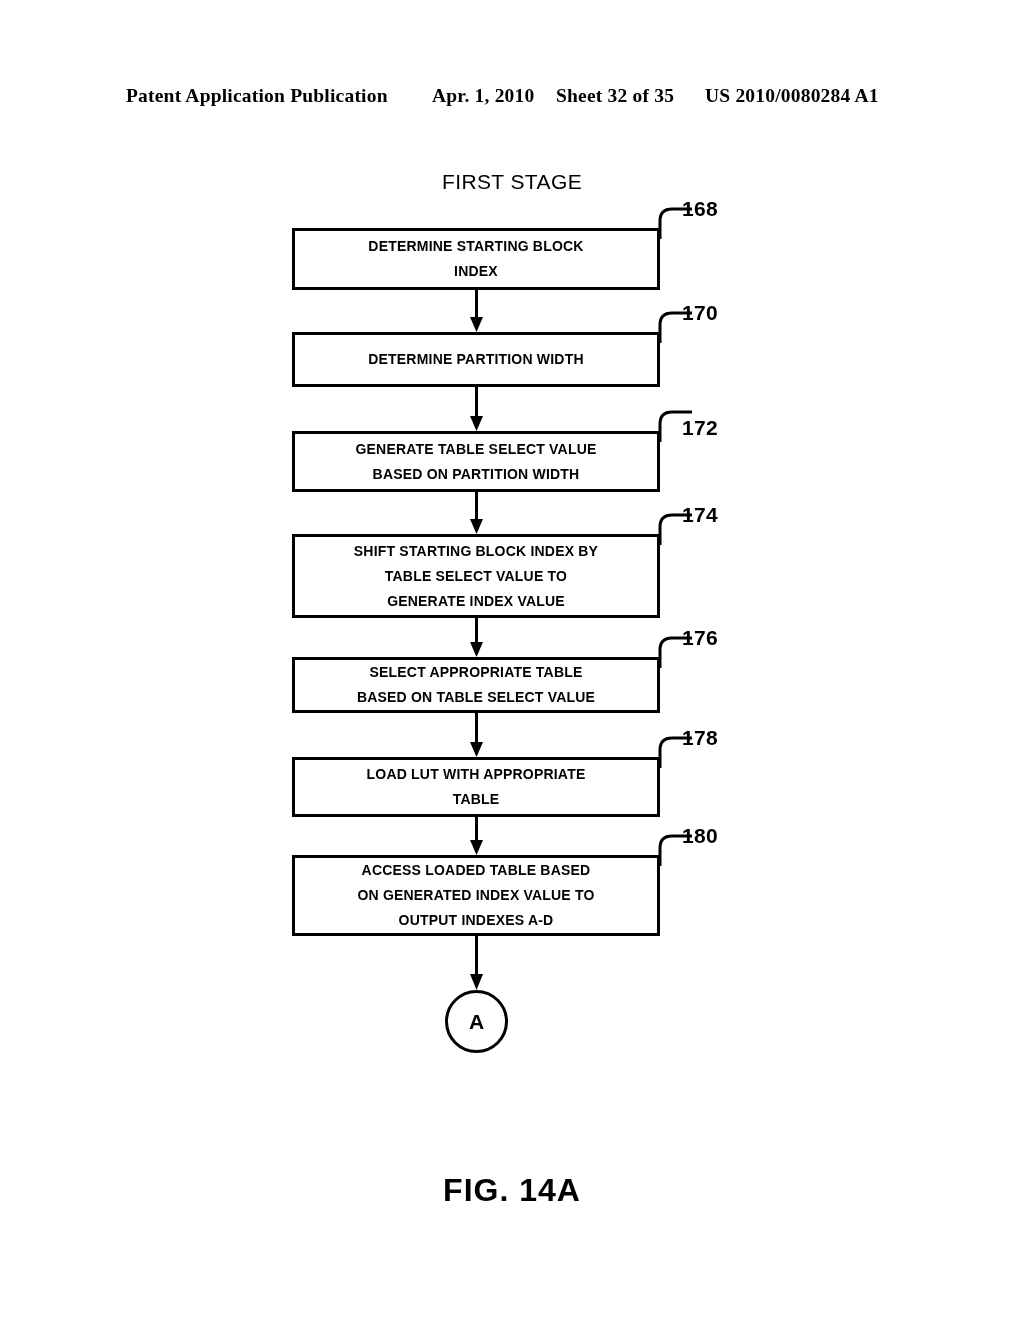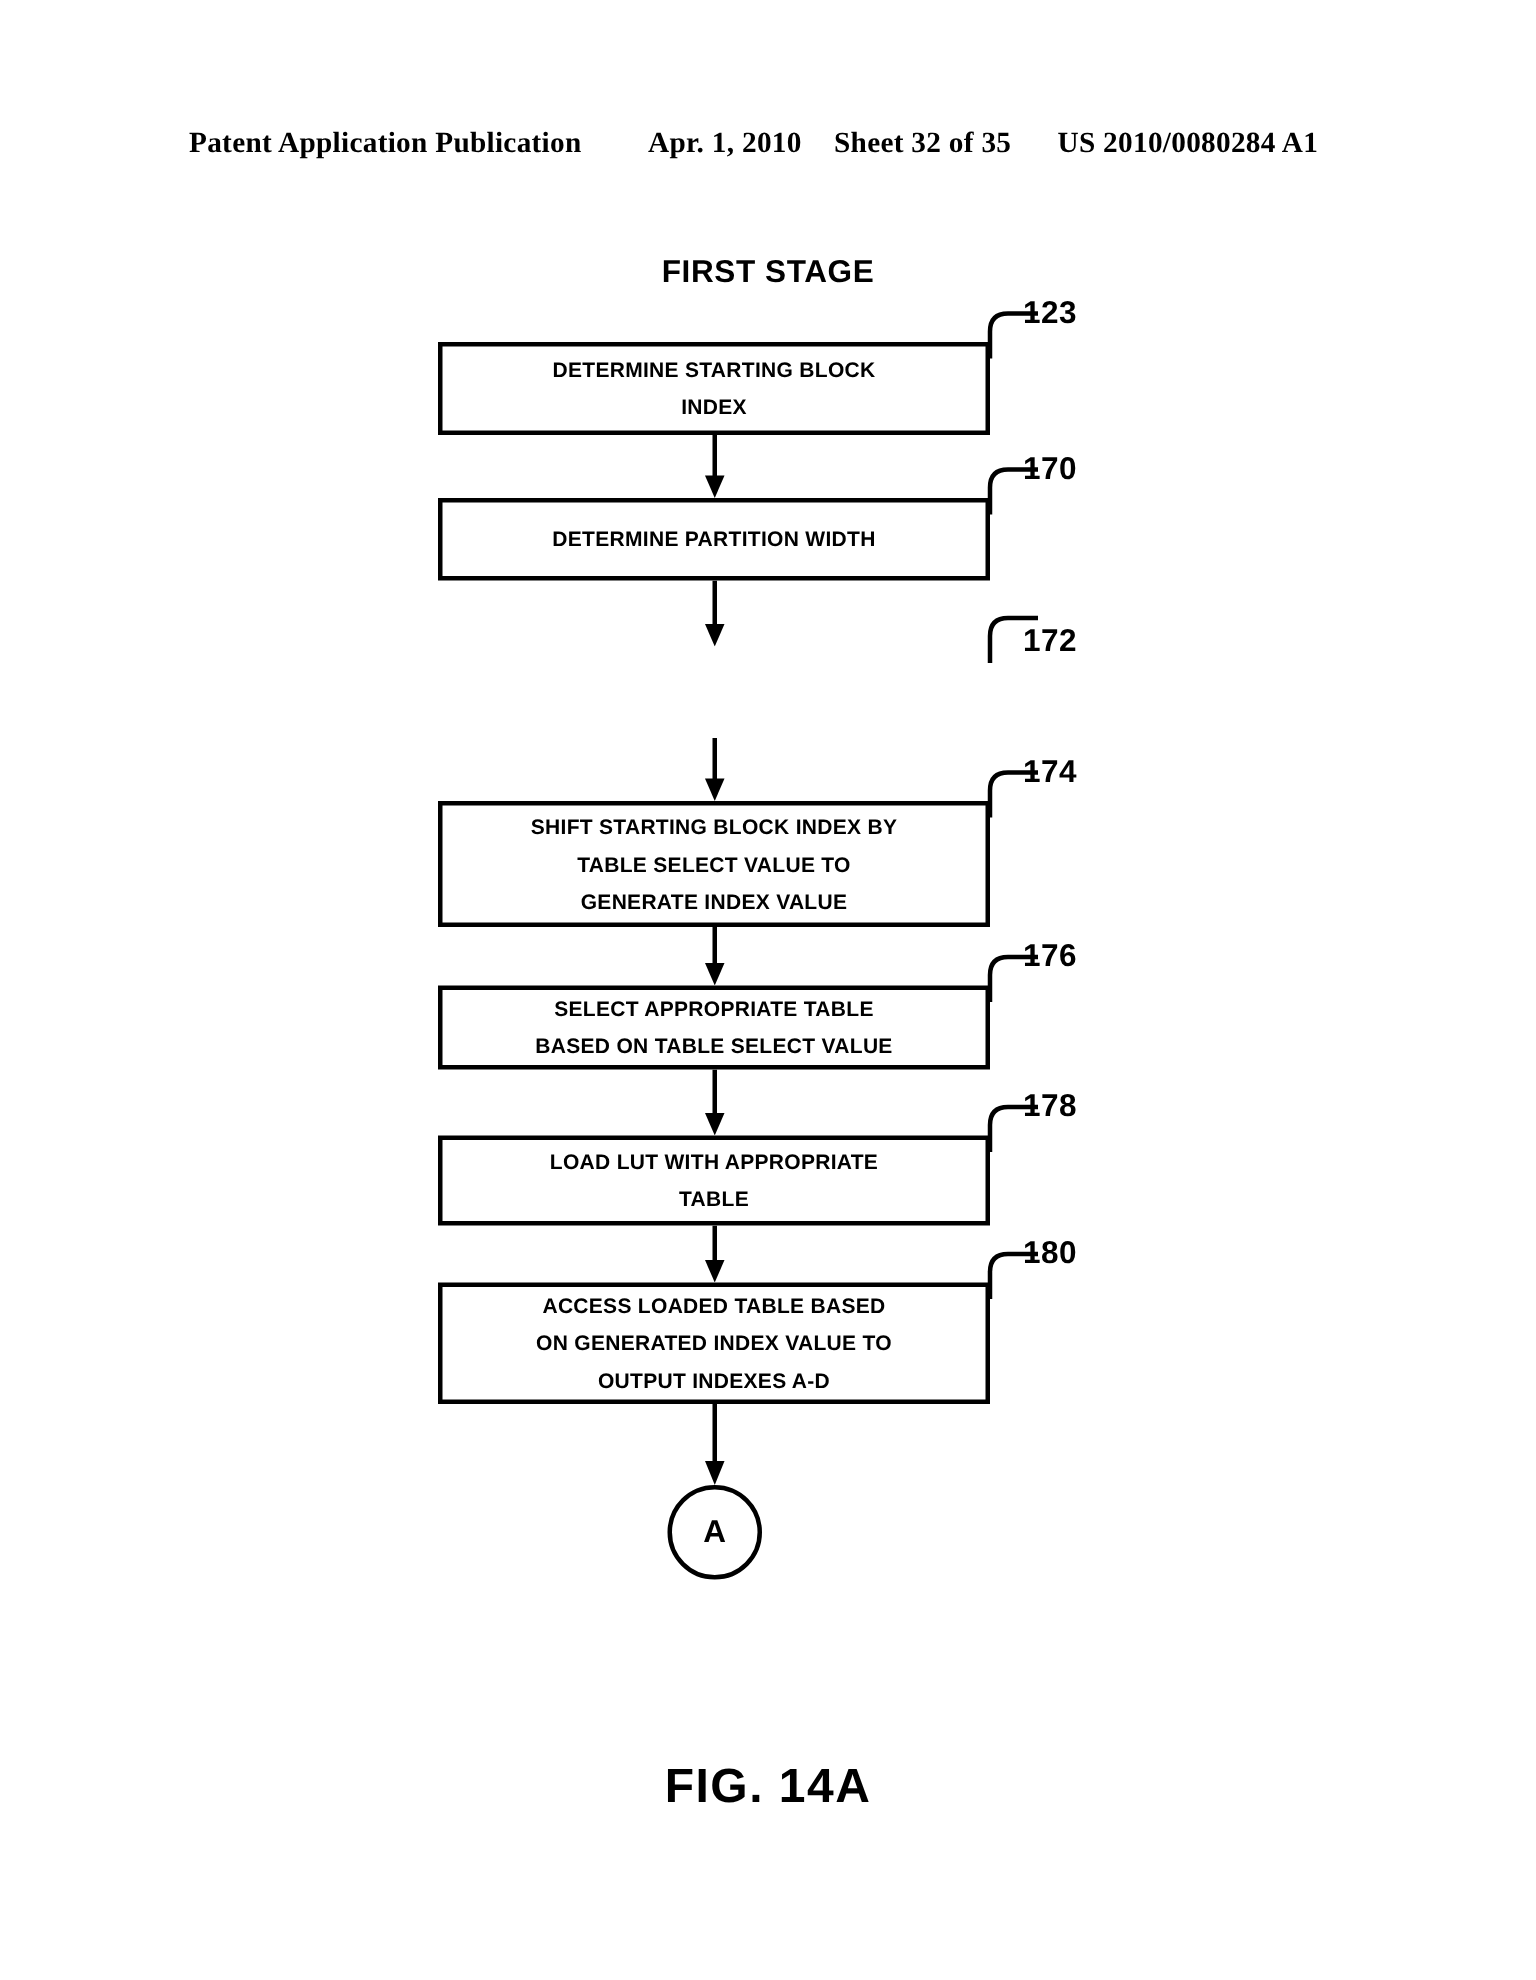--- a/index.html
+++ b/index.html
@@ -47,21 +47,21 @@
     left: 0;
     width: 1024px;
     height: 1320px;
   }
 
   .stage-title {
     position: absolute;
     left: 0;
     width: 1024px;
     text-align: center;
-    font-weight: bold;
+    font-weight: normal;
     font-size: 21px;
     letter-spacing: 0.4px;
   }
 
   
   .proc-box {
     position: absolute;
     left: 292px;
     width: 368px;
     box-sizing: border-box;
@@ -160,21 +160,21 @@
 
   <div class="proc-box" style="top:228px; height:62px;">
     <span class="box-label">DETERMINE STARTING BLOCK
 INDEX</span>
   </div>
   <div class="ref-leader" style="left:658px; top:205px;">
     <svg viewBox="0 0 34 34">
         <path d="M2,34 L2,16 Q2,4 14,4 L34,4" fill="none" stroke="#000" stroke-width="3"></path>
       </svg>
   </div>
-  <div class="ref-num" style="left:682px; top:198px;">123</div>
+  <div class="ref-num" style="left:682px; top:198px;">168</div>
 
   <div class="arrow" style="top:290px; height:42px;">
     <svg viewBox="0 0 15 42" preserveAspectRatio="none">
       <line x1="7.5" y1="0" x2="7.5" y2="30" stroke="#000" stroke-width="3"></line>
       <polygon points="7.5,42 1,27 14,27" fill="#000"></polygon>
     </svg>
   </div>
 
   <div class="proc-box" style="top:332px; height:55px;">
     <span class="box-label">DETERMINE PARTITION WIDTH</span>
@@ -186,20 +186,24 @@
   </div>
   <div class="ref-num" style="left:682px; top:302px;">170</div>
 
   <div class="arrow" style="top:387px; height:44px;">
     <svg viewBox="0 0 15 44" preserveAspectRatio="none">
       <line x1="7.5" y1="0" x2="7.5" y2="32" stroke="#000" stroke-width="3"></line>
       <polygon points="7.5,44 1,29 14,29" fill="#000"></polygon>
     </svg>
   </div>
 
+  <div class="proc-box" style="top:431px; height:61px;">
+    <span class="box-label">GENERATE TABLE SELECT VALUE
+BASED ON PARTITION WIDTH</span>
+  </div>
   <div class="ref-leader" style="left:658px; top:408px;">
     <svg viewBox="0 0 34 34">
         <path d="M2,34 L2,16 Q2,4 14,4 L34,4" fill="none" stroke="#000" stroke-width="3"></path>
       </svg>
   </div>
   <div class="ref-num" style="left:682px; top:401px;margin-top:16px;">172</div>
 
   <div class="arrow" style="top:492px; height:42px;">
     <svg viewBox="0 0 15 42" preserveAspectRatio="none">
       <line x1="7.5" y1="0" x2="7.5" y2="30" stroke="#000" stroke-width="3"></line>

